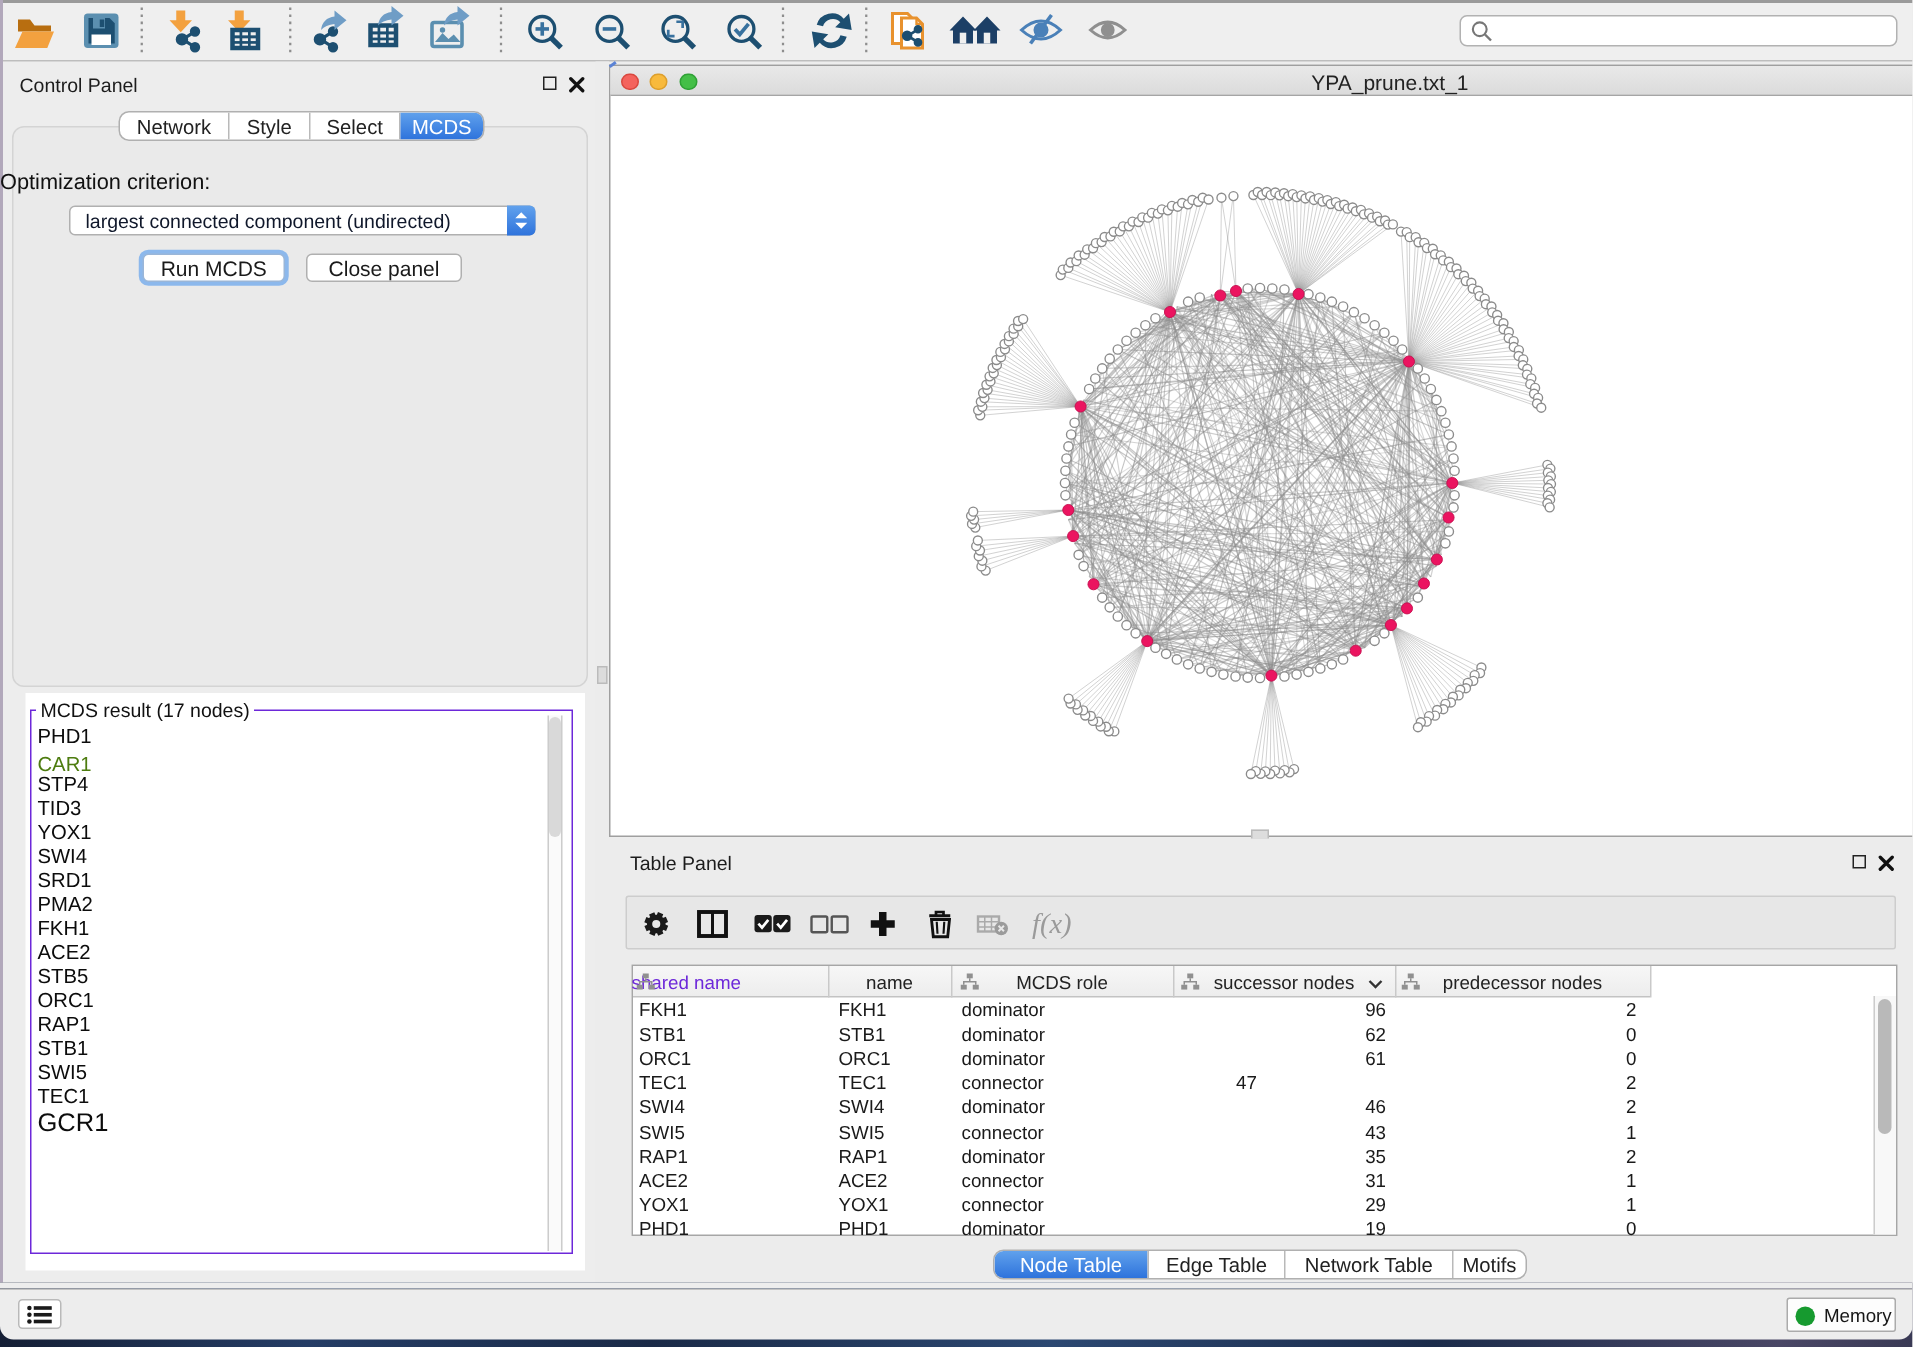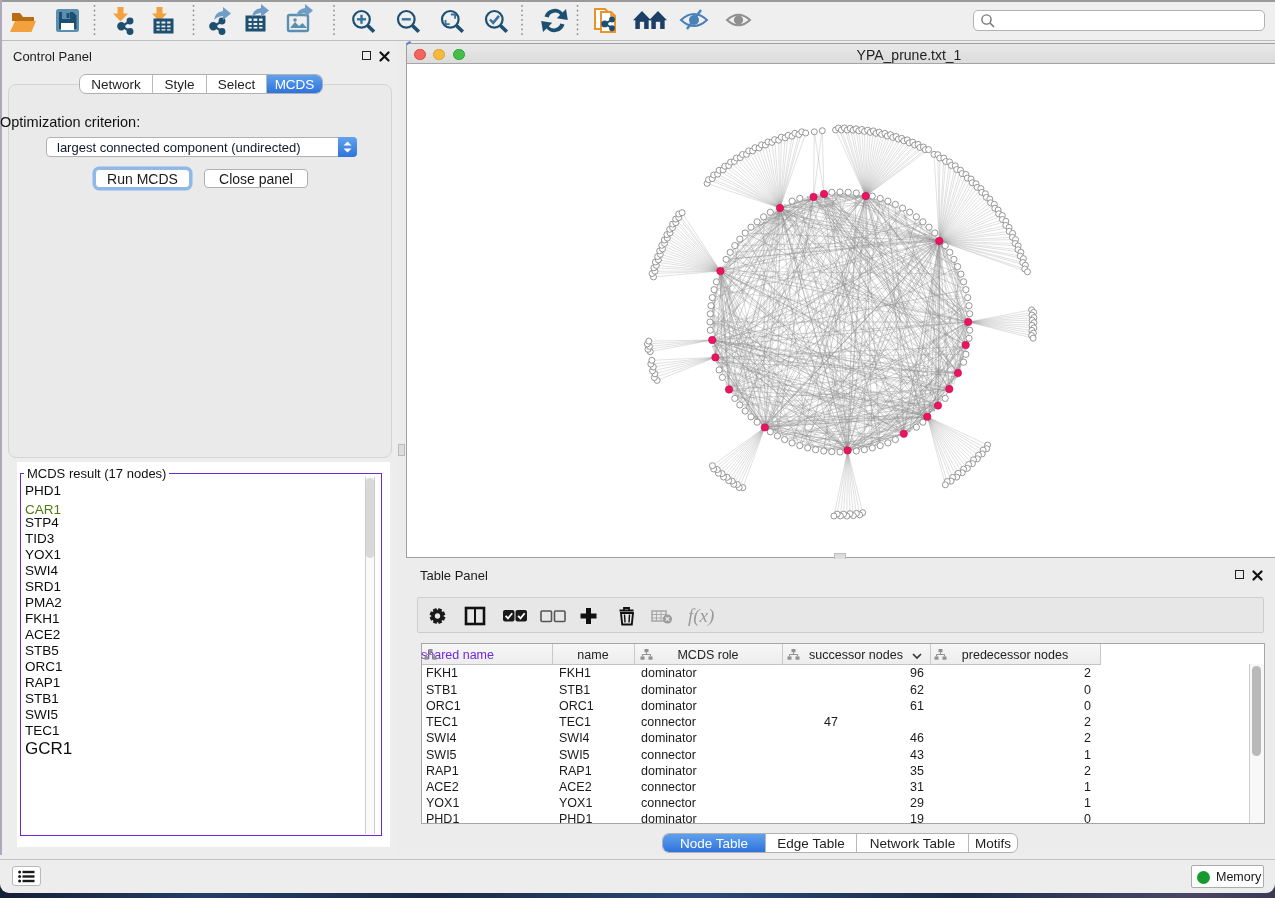--- a/index.html
+++ b/index.html
@@ -180,21 +180,21 @@
 <div class="abs" style="left:365px;top:477px;width:10px;height:357px;background:#fafafa;border-left:1px solid #ccc;border-right:1px solid #ccc"></div>
 <div class="abs" style="left:366px;top:478px;width:8px;height:80px;background:#d9d9d9;border-radius:4px"></div>
 <div class="abs" style="left:397px;top:41px;width:9px;height:818px;background:#ececec"></div>
 <div class="abs" style="left:398px;top:444px;width:7px;height:12px;background:#dcdcdc;border:1px solid #bbb"></div>
 <div class="abs" style="left:406px;top:43px;width:869px;height:515px;background:#fff;border:1px solid #9f9f9f;border-right:none"></div>
 <div class="abs" style="left:407px;top:44px;width:868px;height:20px;background:linear-gradient(#e9e9e9,#dbdbdb);border-bottom:1px solid #a5a5a5"></div>
 <div class="abs" style="left:406px;top:41.5px;width:5px;height:2px;background:#5b83d6;transform:rotate(-35deg)"></div>
 <div class="abs" style="left:414px;top:48.5px;width:11.5px;height:11.5px;border-radius:50%;background:#f4635d;border:0.5px solid #d9483f"></div>
 <div class="abs" style="left:433px;top:48.5px;width:11.5px;height:11.5px;border-radius:50%;background:#f8ba3d;border:0.5px solid #dd9f2c"></div>
 <div class="abs" style="left:453px;top:48.5px;width:11.5px;height:11.5px;border-radius:50%;background:#44bf47;border:0.5px solid #2fa135"></div>
-<div class="abs" style="left:839px;top:47px;width:140px;text-align:center;font-size:14px;color:#222">YPA_prune.txt_1</div>
+<div class="abs" style="left:839px;top:47px;width:140px;text-align:right;font-size:14px;color:#222">YPA_prune.txt_1</div>
 <div class="abs" style="left:406px;top:64px;width:869px;height:494px;overflow:hidden">
 <svg width="869" height="494" viewBox="0 0 869 494" style="position:absolute;left:0;top:0">
       <g stroke="#8d8d8d" fill="none">
         <line x1="374.0" y1="144.0" x2="301.1" y2="119.4" stroke-opacity="0.44" stroke-width="0.60"></line>
         <line x1="374.0" y1="144.0" x2="302.5" y2="115.7" stroke-opacity="0.44" stroke-width="0.60"></line>
         <line x1="374.0" y1="144.0" x2="306.2" y2="114.6" stroke-opacity="0.44" stroke-width="0.60"></line>
         <line x1="374.0" y1="144.0" x2="307.7" y2="111.0" stroke-opacity="0.44" stroke-width="0.60"></line>
         <line x1="374.0" y1="144.0" x2="311.6" y2="110.1" stroke-opacity="0.44" stroke-width="0.60"></line>
         <line x1="374.0" y1="144.0" x2="313.1" y2="106.3" stroke-opacity="0.44" stroke-width="0.60"></line>
         <line x1="374.0" y1="144.0" x2="317.1" y2="105.8" stroke-opacity="0.44" stroke-width="0.60"></line>

